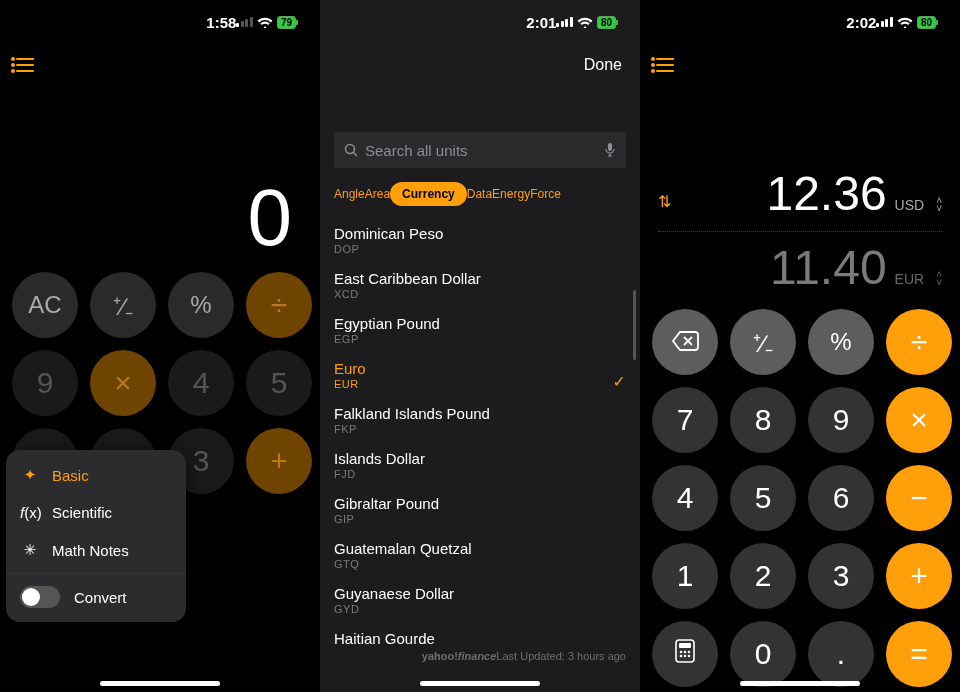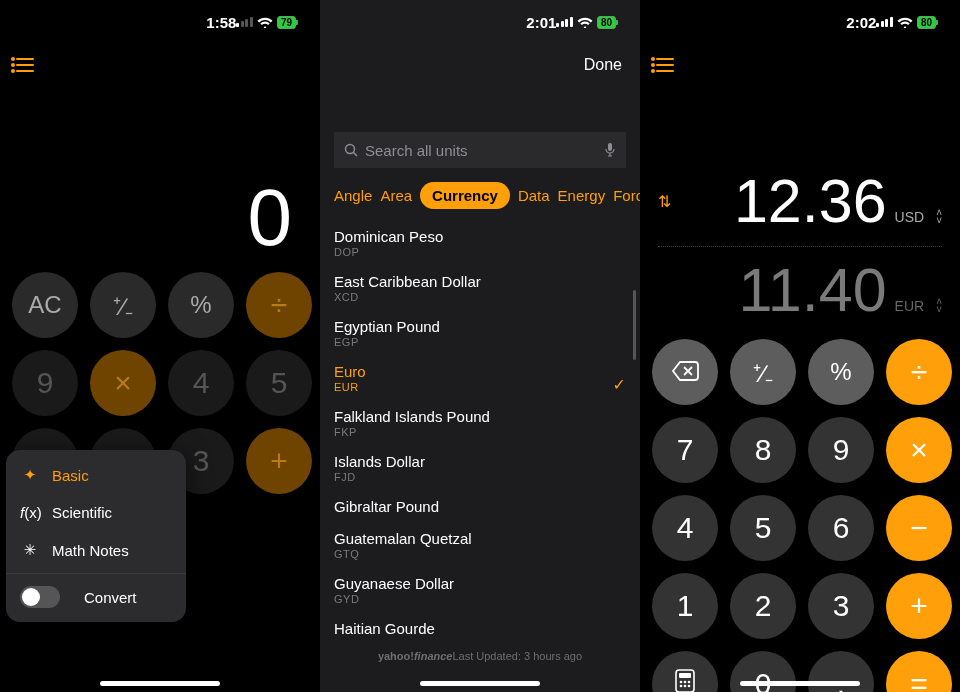--- a/index.html
+++ b/index.html
@@ -36,46 +36,46 @@
   .btn.op{background:#ff9f0a;color:#fff}
   .btn .sm{font-size:24px}
 
   .popup { position:absolute; left:6px; bottom:70px; width:180px; background:#2c2c2e; border-radius:14px; padding:6px 0; box-shadow:0 4px 24px rgba(0,0,0,.6); }
   .popup .row{display:flex;align-items:center;gap:12px;padding:10px 14px;color:#fff;font-size:15px}
   .popup .row.sel{color:#ff9f0a}
   .popup .ico{width:20px;text-align:center;font-size:15px}
   .popup .div{height:1px;background:#3a3a3c;margin:4px 0}
   .switch{width:40px;height:22px;border-radius:11px;background:#555;position:relative;margin-left:2px}
   .switch::after{content:"";position:absolute;left:2px;top:2px;width:18px;height:18px;border-radius:50%;background:#fff}
-  .popup .crow{display:flex;align-items:center;gap:24px;padding:8px 12px;color:#fff;font-size:15px}
+  .popup .crow{display:flex;align-items:center;gap:14px;padding:8px 12px;color:#fff;font-size:15px}
 
   .homebar{position:absolute;bottom:6px;left:50%;transform:translateX(-50%);width:120px;height:5px;border-radius:3px;background:#fff}
 
   
   .done{position:absolute;top:56px;right:18px;color:#fff;font-size:16px}
   .searchwrap{margin:88px 14px 0;background:#2a2a2c;border-radius:0;height:36px;display:flex;align-items:center;padding:0 10px;color:#8e8e93;font-size:15px;gap:6px}
   .mic{margin-left:auto}
-  .cats{display:flex;gap:8px;align-items:center;padding:14px 14px 10px;font-size:15px;color:#ff9f0a;font-weight:500; white-space:nowrap}
+  .cats{display:flex;gap:0;align-items:center;padding:14px 14px 10px;font-size:12px;color:#ff9f0a;font-weight:500; white-space:nowrap}
   .cats .pill{background:#ff9f0a;color:#000;padding:5px 12px;border-radius:14px;font-weight:600}
   .list{padding:0 14px}
   .li{padding:9px 0 6px;border-bottom:0}
   .li .name{color:#fff;font-size:15px}
   .li .code{color:#7a7a7a;font-size:11px;text-transform:uppercase;margin-top:1px;letter-spacing:.5px}
   .li.sel .name{color:#ff9f0a}
   .li.sel .code{color:#ff9f0a}
   .li .chk{float:right;color:#ff9f0a;font-size:16px;margin-top:-18px}
   .scrollind{position:absolute;right:4px;top:290px;width:3px;height:70px;background:#555;border-radius:2px}
-  .footer{position:absolute;bottom:30px;left:0;right:0;display:flex;justify-content:center;padding:0 14px;color:#6e6e6e;font-size:11px}
+  .footer{position:absolute;bottom:30px;left:0;right:0;display:flex;justify-content:flex-end;padding:0 14px;color:#6e6e6e;font-size:11px}
   .footer .logo{font-style:italic;font-weight:600}
   .footer .logo b{font-style:normal}
 
   
   .conv{padding:94px 18px 0;}
   .convrow{display:flex;align-items:baseline;justify-content:flex-end;gap:8px;position:relative}
-  .convrow .val{font-size:61px;font-weight:300;color:#fff}
+  .convrow .val{font-size:48px;font-weight:300;color:#fff}
   .convrow.dimr .val{color:#7a7a7a}
   .convrow .cur{font-size:14px;color:#aaa;display:flex;align-items:center;gap:12px}
   .convrow.dimr .cur{color:#666}
   .swap{position:absolute;left:18px;top:192px;color:#ff9f0a;font-size:16px}
   .dots{border-bottom:1px dotted #3a3a3c;margin:10px 0 8px}
   .grid3{display:grid;grid-template-columns:repeat(4,1fr);gap:12px;padding:14px 12px 0}
   .btn .bsp svg{width:28px;height:22px}
   .chev{font-size:10px;line-height:8px;display:flex;flex-direction:column}
 </style>
 </head>
@@ -227,20 +227,21 @@
       <div class="li">
         <div class="name">Falkland Islands Pound</div>
         <div class="code">FKP</div>
       </div>
       <div class="li">
         <div class="name">Islands Dollar</div>
         <div class="code">FJD</div>
       </div>
       <div class="li">
         <div class="name">Gibraltar Pound</div>
+        <div class="code">GIP</div>
       </div>
       <div class="li">
         <div class="name">Guatemalan Quetzal</div>
         <div class="code">GTQ</div>
       </div>
       <div class="li">
         <div class="name">Guyanaese Dollar</div>
         <div class="code">GYD</div>
       </div>
       <div class="li">

